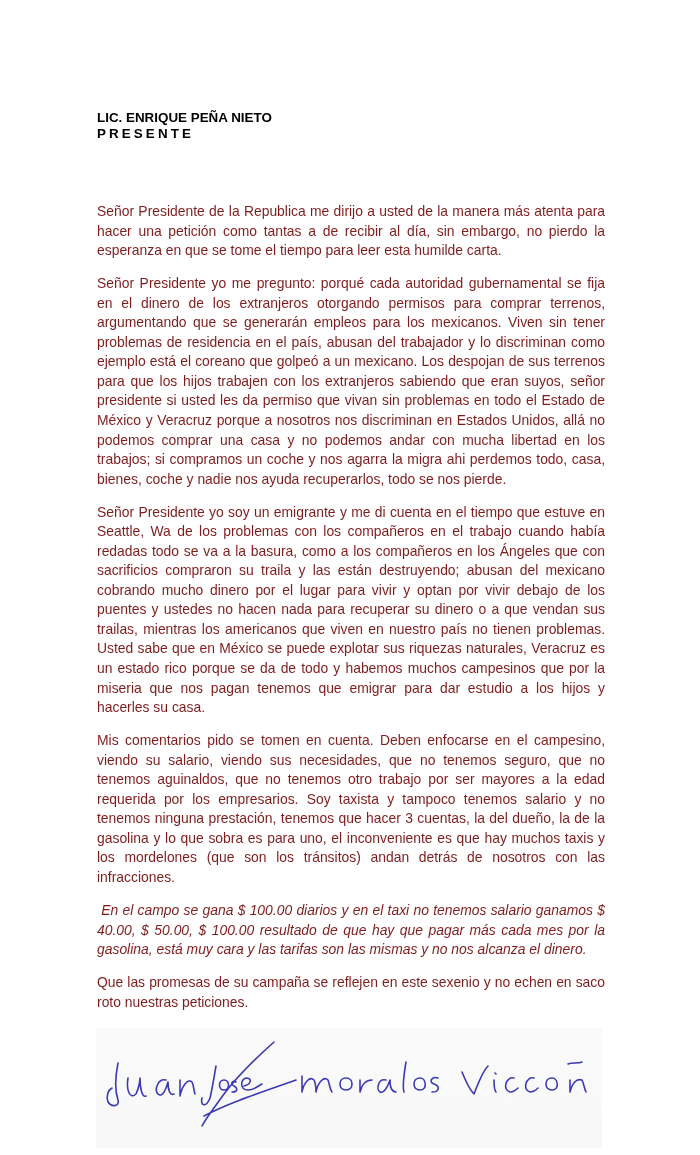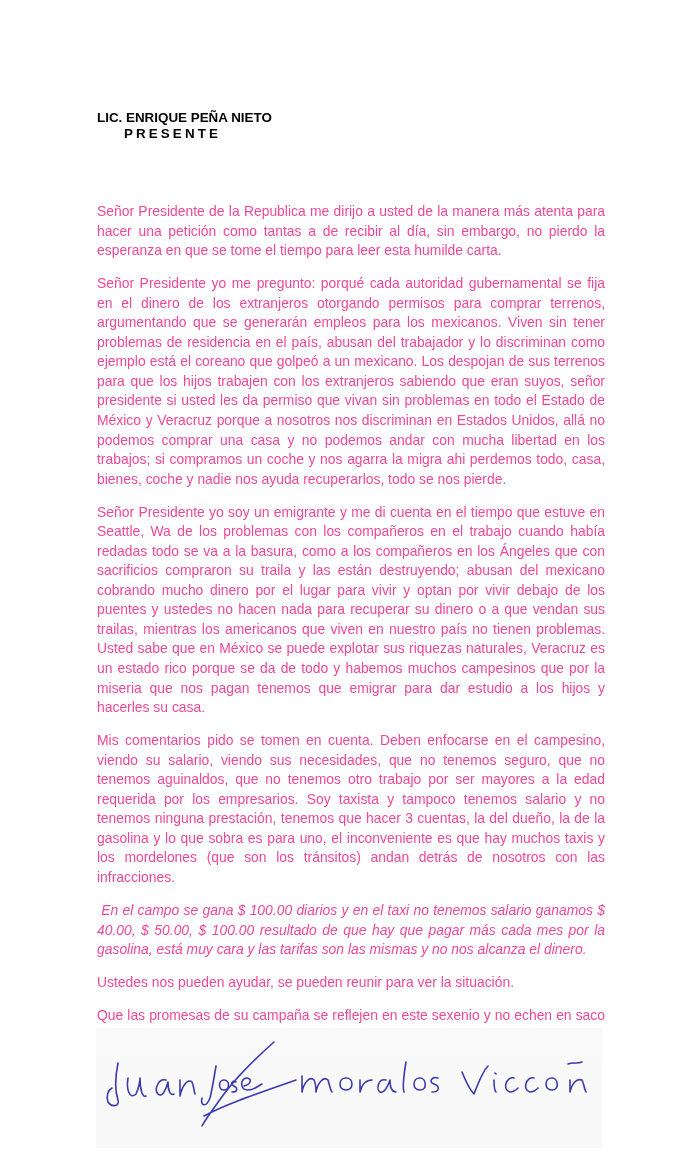--- a/index.html
+++ b/index.html
@@ -6,25 +6,25 @@
     body {
       width: 700px; height: 1155px; position: relative; overflow: hidden;
       font-family: "Liberation Sans", sans-serif; color: #111111;
     }
     .page { position: absolute; left: 97px; top: 0; width: 508px; }
     .addressee {
       position: absolute; top: 110px; left: 0;
       font-weight: bold; font-size: 13.4px; line-height: 16px; color: #000;
     }
     .addressee div { white-space: nowrap; }
-    .addressee .spaced { letter-spacing: 3.1px; margin-left: 27px; }
+    .addressee .spaced { letter-spacing: 3.1px; }
     .body-text { position: absolute; top: 202px; left: 0; width: 508px; }
     .para {
       font-size: 13.9px; line-height: 19.55px; text-align: justify;
-      margin: 0 0 13.5px 0; color: #ec4899;
+      margin: 0 0 13.5px 0; color: #7f1d1d;
     }
     .signature {
       position: absolute; left: 96px; top: 1028px; width: 506px; height: 120px;
       background: linear-gradient(#fafafa, #f8f8f8);
     }
     .signature svg { width: 100%; height: 100%; display: block; }
   </style>
 </head>
 <body>
 
@@ -33,21 +33,20 @@
     <div>LIC. ENRIQUE PEÑA NIETO</div>
     <div class="spaced">PRESENTE</div>
   </div>
 
   <div class="body-text">
     <p class="para">Señor Presidente de la Republica me dirijo a usted de la manera más atenta para hacer una petición como tantas a de recibir al día, sin embargo, no pierdo la esperanza en que se tome el tiempo para leer esta humilde carta.</p>
     <p class="para">Señor Presidente yo me pregunto: porqué cada autoridad gubernamental se fija en el dinero de los extranjeros otorgando permisos para comprar terrenos, argumentando que se generarán empleos para los mexicanos.  Viven sin tener problemas de residencia en el país, abusan del trabajador y lo discriminan como ejemplo está el coreano que golpeó a un mexicano. Los  despojan de sus terrenos para que los hijos trabajen con los extranjeros sabiendo que eran suyos, señor presidente si usted les da permiso que vivan sin problemas  en todo el Estado de México y Veracruz porque a nosotros nos discriminan en Estados Unidos, allá no podemos comprar una casa y no podemos andar con mucha libertad en los trabajos; si compramos un coche y nos agarra la migra ahi perdemos todo, casa, bienes, coche y nadie nos ayuda recuperarlos, todo se nos pierde.</p>
     <p class="para">Señor Presidente yo soy un emigrante y me di cuenta en el tiempo que estuve en Seattle,  Wa de los problemas con los compañeros en el trabajo cuando había redadas todo se va a la basura, como a los compañeros en los Ángeles que con sacrificios compraron su traila y las están destruyendo; abusan del mexicano cobrando mucho dinero por el lugar para vivir y optan por vivir debajo de los puentes y ustedes no hacen nada para recuperar su dinero o a que vendan sus trailas, mientras los americanos que viven en nuestro país no tienen problemas. Usted sabe que en México se puede explotar sus riquezas naturales, Veracruz es un estado rico porque se da de todo y habemos muchos campesinos que por la miseria que nos pagan tenemos que emigrar para dar estudio a los hijos y hacerles su casa.</p>
     <p class="para">Mis comentarios pido se tomen en cuenta.  Deben enfocarse  en el campesino, viendo su salario, viendo sus necesidades, que no tenemos seguro, que no tenemos aguinaldos, que no tenemos otro trabajo por ser mayores a la edad requerida por los empresarios.  Soy taxista y tampoco tenemos salario y no tenemos ninguna prestación, tenemos que hacer 3 cuentas, la del dueño, la de la gasolina  y lo que sobra es para uno, el inconveniente es que hay muchos taxis y los mordelones (que son los tránsitos) andan detrás de nosotros con las infracciones.</p>
     <p class="para" style="white-space: pre-wrap; font-style: italic;"> En el campo se gana $ 100.00 diarios y en el taxi no tenemos salario ganamos $ 40.00, $ 50.00, $ 100.00 resultado de que hay que pagar más cada mes por la gasolina, está muy cara y las tarifas son las mismas y no nos alcanza el dinero.</p>
-    <p class="para">Ustedes nos pueden ayudar, se pueden reunir para ver la situación.</p>
     <p class="para">Que las promesas de su campaña se reflejen en este sexenio y no echen en saco roto nuestras peticiones.</p>
   </div>
 </div>
 
 <div class="signature">
   <svg viewBox="0 0 506 120" fill="none" stroke-linecap="round" stroke-linejoin="round">
     <title>Juan José Morales Viccón</title>
     <g class="ink" stroke-width="1.6" stroke="#3b3ab2">
 
       <path d="M22 35 C20 45 18 60 22 72 C24 78 16 80 12 74 C10 68 12 62 16 60"></path>

